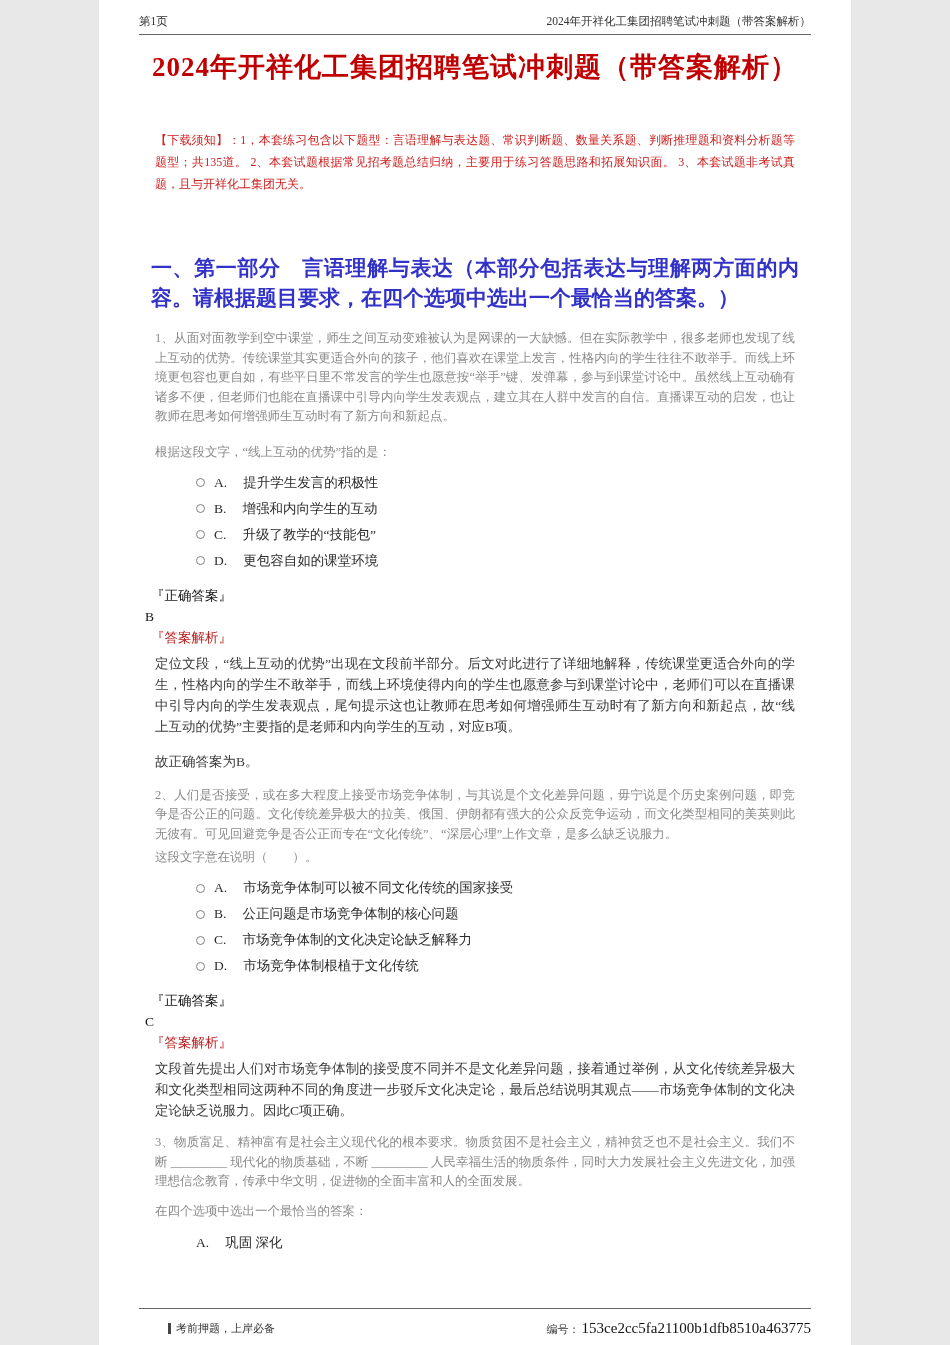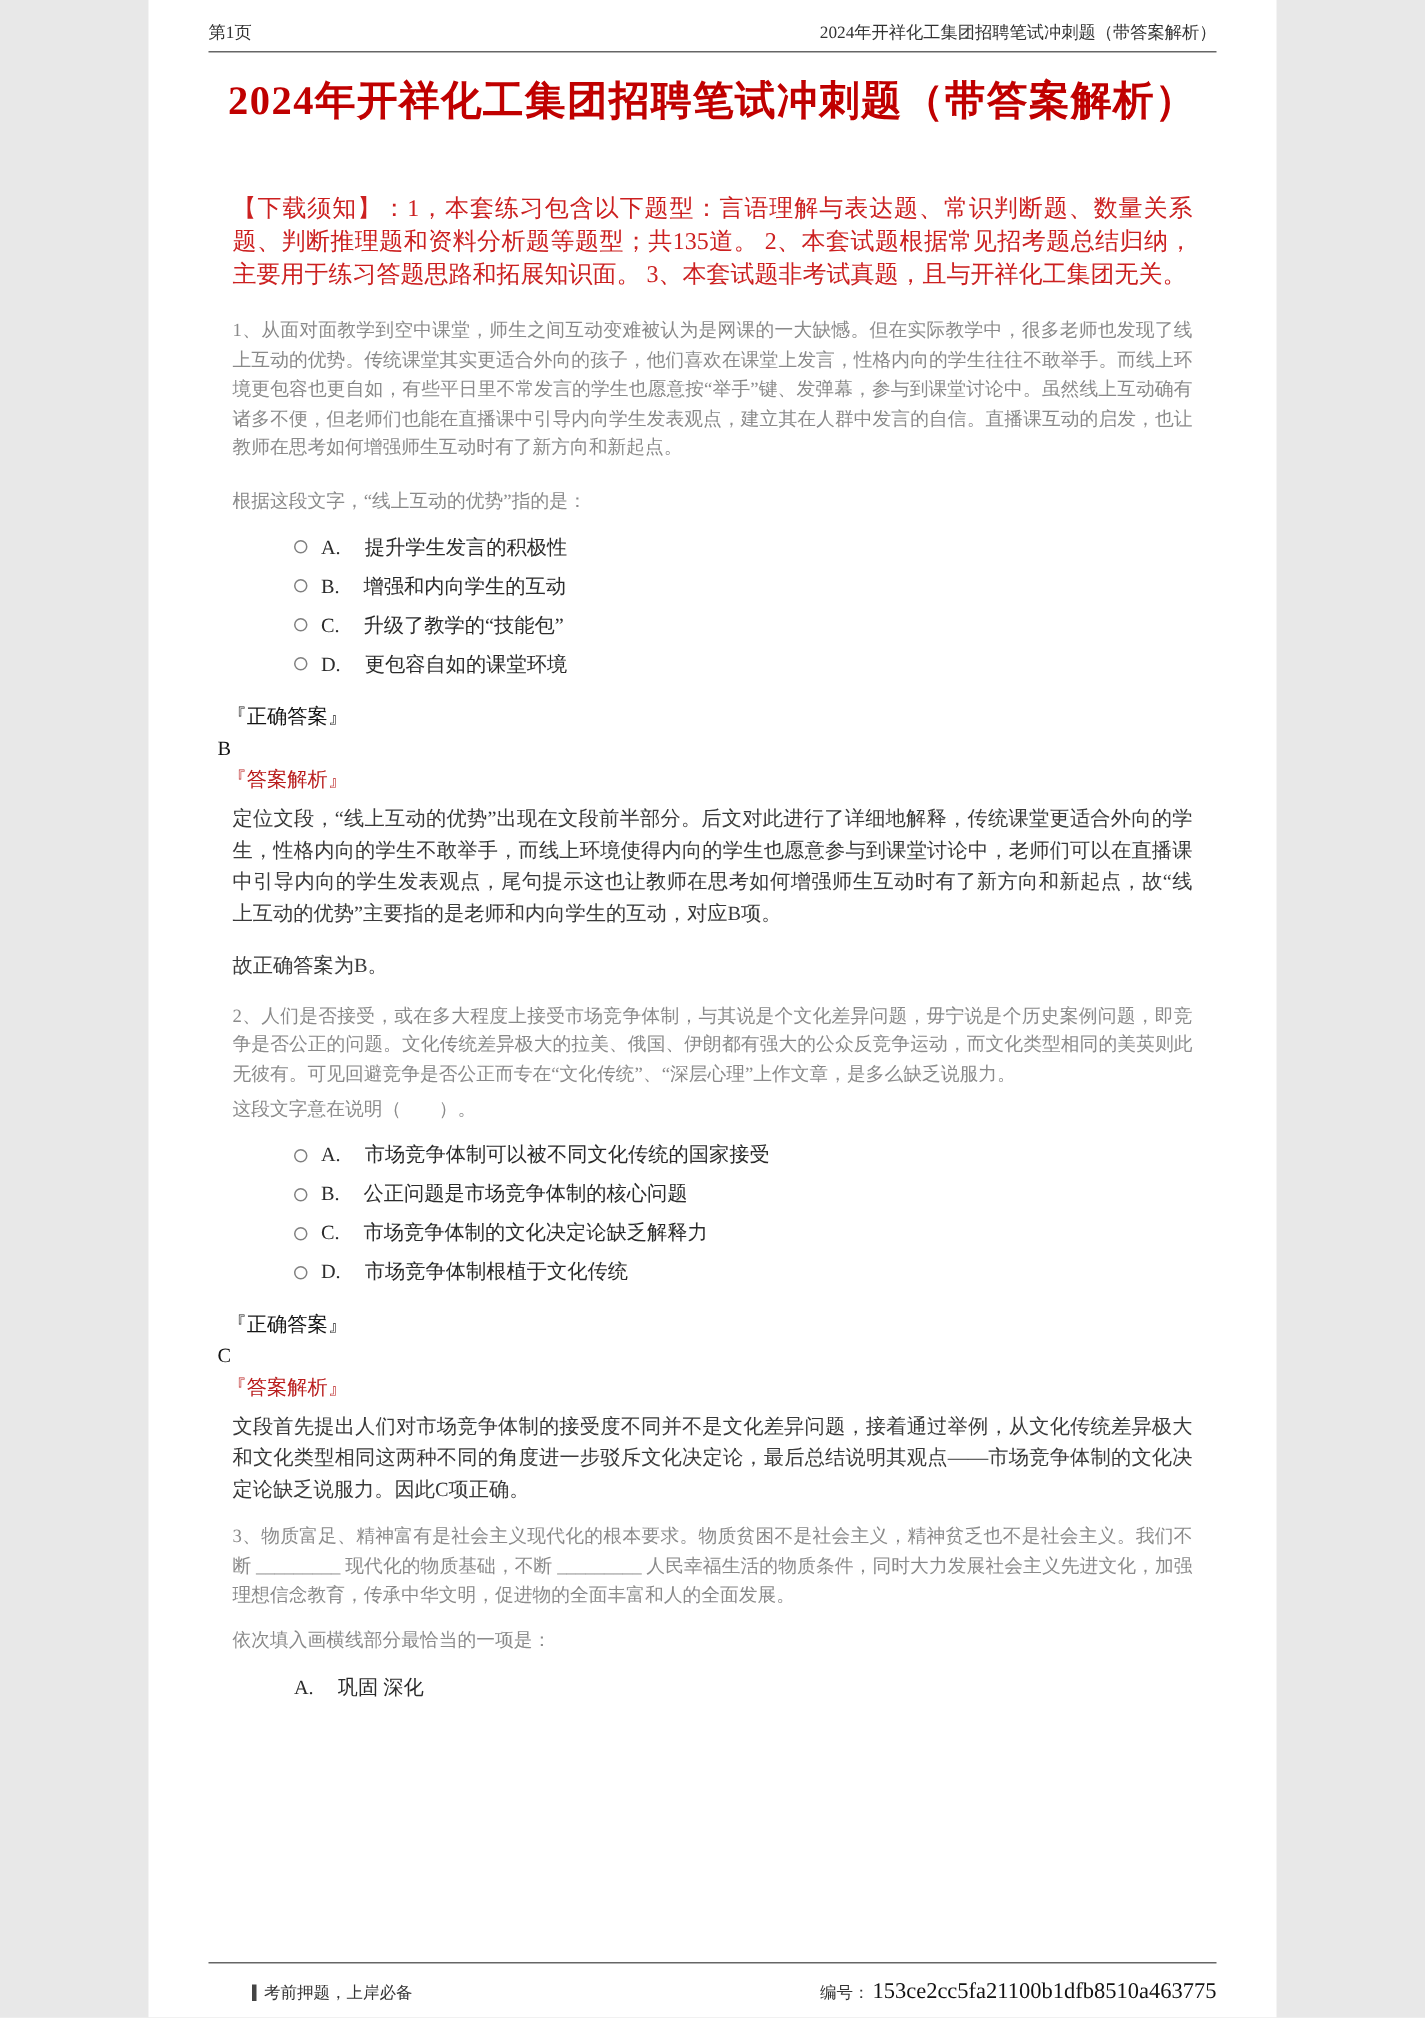--- a/index.html
+++ b/index.html
@@ -13,21 +13,21 @@
     display:flex; justify-content:space-between; align-items:flex-end;
     padding:14px 40px 5px; font-size:11.5px; color:#333333;
   }
   .rule { height:0; border-top:1px solid #666666; margin:0 40px; }
 
   .doc-title {
     margin-top:14px; text-align:center; font-size:27px; font-weight:700;
     color:#c00000; letter-spacing:1px;
   }
   .notice {
-    margin:44px 56px 0; font-size:16px; line-height:22px;
+    margin:44px 56px 0; font-size:12px; line-height:22px;
     color:#cc2020; text-align:justify;
   }
   .section-heading {
     margin:58px 52px 0; font-size:21px; line-height:30px; font-weight:700;
     color:#3232c8; text-align:justify;
   }
 
   .stem   { margin:16px 56px 0; font-size:12.5px; line-height:19.5px; color:#8a8a8a; text-align:justify; }
   .prompt { margin:16px 56px 0; font-size:12.5px; line-height:19px;  color:#8a8a8a; }
 
@@ -74,20 +74,21 @@
   <div class="page-header">
     <span>第1页</span>
     <span>2024年开祥化工集团招聘笔试冲刺题（带答案解析）</span>
   </div>
   <div class="rule"></div>
 
   <div class="doc-title">2024年开祥化工集团招聘笔试冲刺题（带答案解析）</div>
 
   <p class="notice">【下载须知】：1，本套练习包含以下题型：言语理解与表达题、常识判断题、数量关系题、判断推理题和资料分析题等题型；共135道。 2、本套试题根据常见招考题总结归纳，主要用于练习答题思路和拓展知识面。 3、本套试题非考试真题，且与开祥化工集团无关。</p>
 
+  <h2 class="section-heading">一、第一部分　言语理解与表达（本部分包括表达与理解两方面的内容。请根据题目要求，在四个选项中选出一个最恰当的答案。）</h2>
 
   <section>
     <p class="stem">1、从面对面教学到空中课堂，师生之间互动变难被认为是网课的一大缺憾。但在实际教学中，很多老师也发现了线上互动的优势。传统课堂其实更适合外向的孩子，他们喜欢在课堂上发言，性格内向的学生往往不敢举手。而线上环境更包容也更自如，有些平日里不常发言的学生也愿意按“举手”键、发弹幕，参与到课堂讨论中。虽然线上互动确有诸多不便，但老师们也能在直播课中引导内向学生发表观点，建立其在人群中发言的自信。直播课互动的启发，也让教师在思考如何增强师生互动时有了新方向和新起点。</p>
     <p class="prompt">根据这段文字，“线上互动的优势”指的是：</p>
     <div class="options">
       <div class="option">
         <span class="radio"></span>
         <span class="opt-label">A.</span>
         <span class="opt-text">提升学生发言的积极性</span>
       </div>
@@ -140,21 +141,21 @@
       </div>
     </div>
     <p class="ans-label">『正确答案』</p>
     <p class="ans-value">C</p>
     <p class="ana-label">『答案解析』</p>
     <p class="analysis">文段首先提出人们对市场竞争体制的接受度不同并不是文化差异问题，接着通过举例，从文化传统差异极大和文化类型相同这两种不同的角度进一步驳斥文化决定论，最后总结说明其观点——市场竞争体制的文化决定论缺乏说服力。因此C项正确。</p>
   </section>
 
   <section>
     <p class="stem g12">3、物质富足、精神富有是社会主义现代化的根本要求。物质贫困不是社会主义，精神贫乏也不是社会主义。我们不断 _________ 现代化的物质基础，不断 _________ 人民幸福生活的物质条件，同时大力发展社会主义先进文化，加强理想信念教育，传承中华文明，促进物的全面丰富和人的全面发展。</p>
-    <p class="prompt g10">依次填入画横线部分最恰当的一项是：</p>
+    <p class="prompt g10">在四个选项中选出一个最恰当的答案：</p>
     <div class="option q3-option">
       <span class="opt-label">A.</span>
       <span class="opt-text">巩固 深化</span>
     </div>
   </section>
 
   <div class="footer-rule"></div>
   <div class="page-footer">
     <div class="footer-left">
       <span class="footer-marker"></span>

